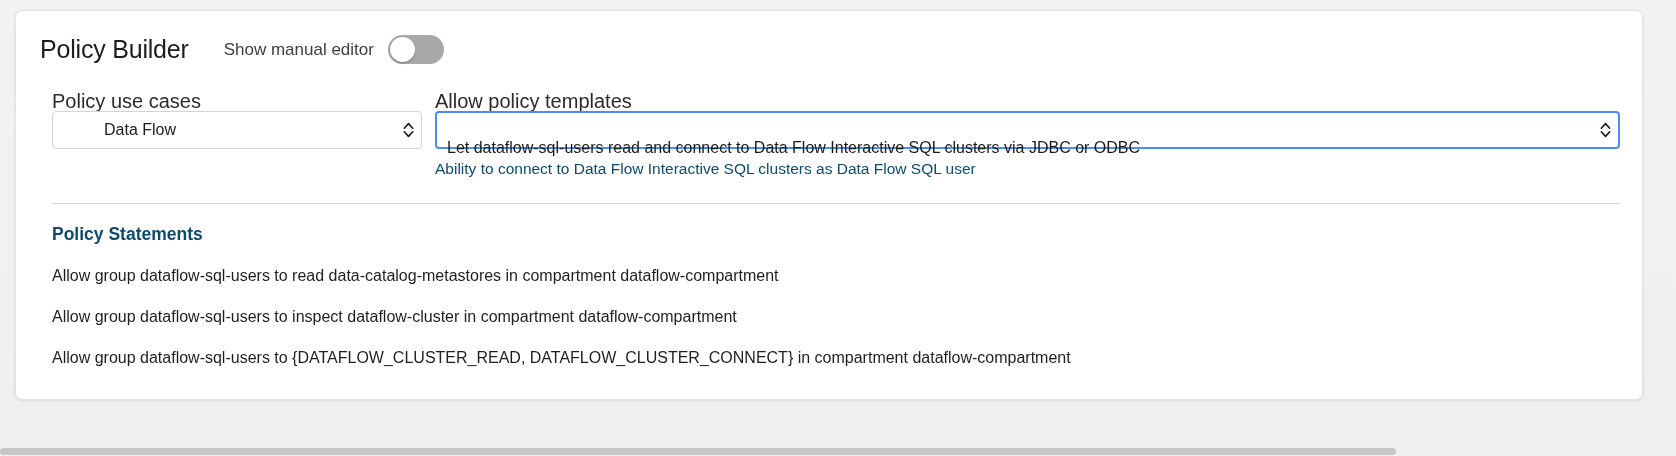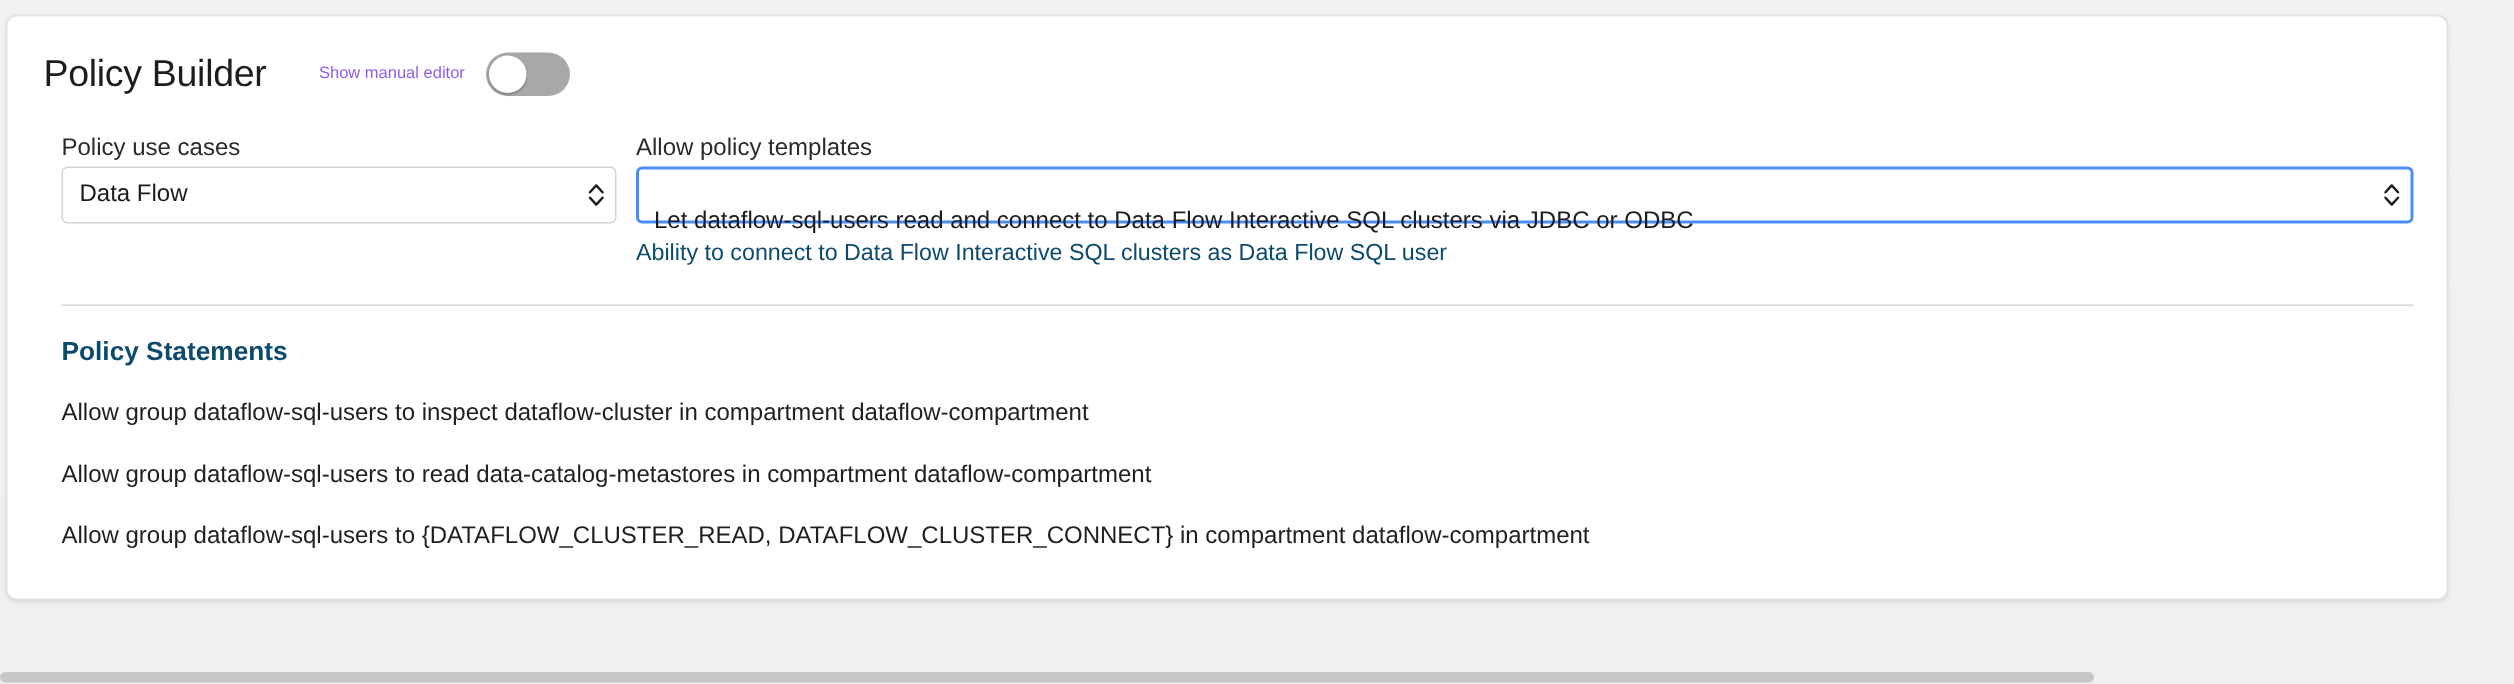--- a/index.html
+++ b/index.html
@@ -17,21 +17,21 @@
   .page {
     position: relative;
     width: 1676px;
     height: 456px;
     background: linear-gradient(180deg, #f2f2f2 0%, #efefef 100%);
   }
 
   
   .card {
     position: absolute;
-    left: 4px;
+    left: 15px;
     top: 10px;
     width: 1628px;
     height: 390px;
     background: #ffffff;
     border: 1px solid #e3e3e3;
     border-radius: 7px;
     box-shadow: 0 1px 3px rgba(0,0,0,0.09), 0 0 0 0.5px rgba(0,0,0,0.02);
   }
 
   
@@ -45,22 +45,22 @@
   .page-title {
     font-size: 25px;
     font-weight: 400;
     color: #1d1d1d;
     letter-spacing: -0.2px;
     line-height: 1;
     white-space: nowrap;
   }
   .toggle-label {
     margin-left: 35px;
-    font-size: 11px;
-    color: #8b5cf6;
+    font-size: 17px;
+    color: #404040;
     white-space: nowrap;
     line-height: 1;
   }
   .toggle-switch {
     margin-left: 14px;
     width: 56px;
     height: 29px;
     border-radius: 15px;
     background: #a8a8a8;
     position: relative;
@@ -74,21 +74,21 @@
     width: 25px;
     height: 25px;
     border-radius: 50%;
     background: #ffffff;
     box-shadow: 0 1px 2px rgba(0,0,0,0.28);
   }
 
   
   .field-label {
     position: absolute;
-    font-size: 16px;
+    font-size: 20px;
     color: #2b2b2b;
     line-height: 1;
     white-space: nowrap;
   }
   .label-usecase { left: 36px; top: 80px; }
   .label-template { left: 419px; top: 80px; }
 
   .select {
     position: absolute;
     height: 38px;
@@ -96,20 +96,21 @@
     background: #ffffff;
     display: flex;
     align-items: center;
     cursor: pointer;
   }
   .select-usecase {
     left: 36px;
     top: 100px;
     width: 370px;
     border: 1px solid #d4d4d4;
+    padding-left: 40px;
   }
   .select-template {
     left: 419px;
     top: 100px;
     width: 1185px;
     border: 2px solid #4a8df6;
   }
   .select-value {
     flex: 1 1 auto;
     padding-left: 11px;
@@ -255,22 +256,22 @@
           <path d="M1.3 11.8L5.5 16.4L9.7 11.8" stroke="currentColor" stroke-width="1.6" stroke-linecap="round" stroke-linejoin="round"></path>
         </svg>
       </div>
     </div>
     <div class="helper-text">Ability to connect to Data Flow Interactive SQL clusters as Data Flow SQL user</div>
 
     <div class="divider"></div>
 
     <div class="section-title">Policy Statements</div>
     <div class="statements">
+      <div class="statement">Allow group dataflow-sql-users to read data-catalog-metastores in compartment dataflow-compartment</div>
       <div class="statement">Allow group dataflow-sql-users to inspect dataflow-cluster in compartment dataflow-compartment</div>
-      <div class="statement">Allow group dataflow-sql-users to read data-catalog-metastores in compartment dataflow-compartment</div>
       <div class="statement">Allow group dataflow-sql-users to {DATAFLOW_CLUSTER_READ, DATAFLOW_CLUSTER_CONNECT} in compartment dataflow-compartment</div>
     </div>
 
   </div>
 
 
   <div class="scrollbar-track">
     <div class="scrollbar-thumb"></div>
   </div>
 

